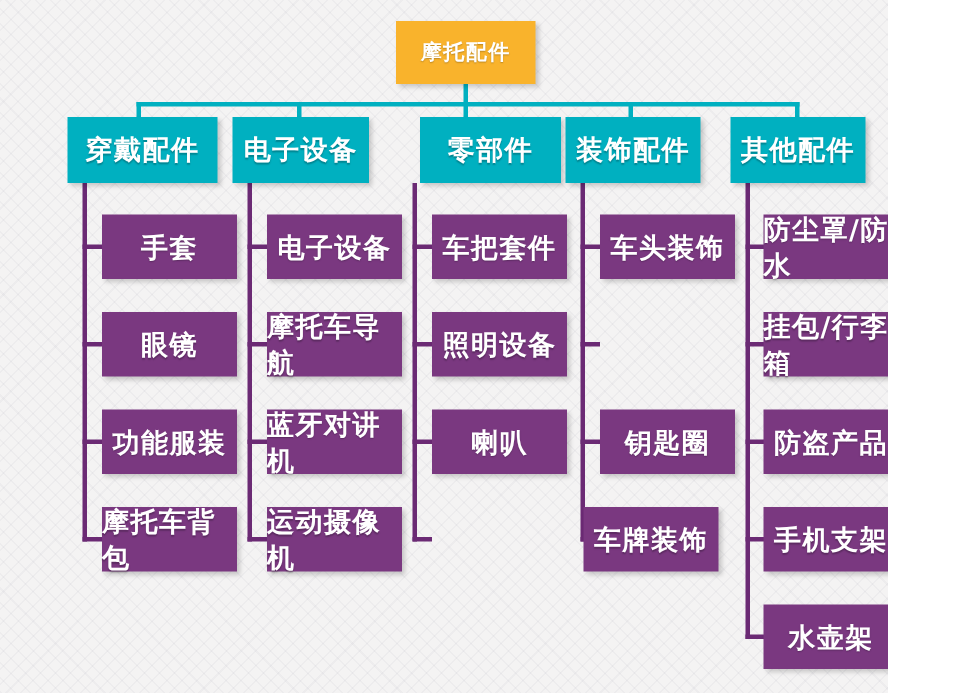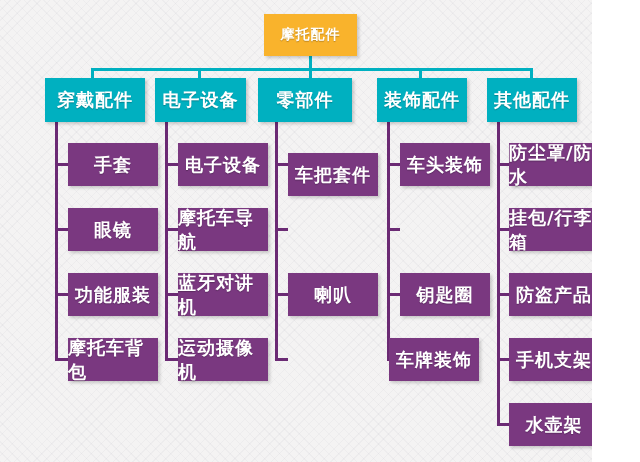--- a/index.html
+++ b/index.html
@@ -69,35 +69,36 @@
   <div class="line purple" style="left:497px;top:163px;width:13px;height:3px"></div>
   <div class="line purple" style="left:497px;top:228px;width:13px;height:3px"></div>
   <div class="line purple" style="left:497px;top:293px;width:13px;height:3px"></div>
   <div class="line purple" style="left:497px;top:358px;width:13px;height:3px"></div>
   <div class="line purple" style="left:497px;top:423px;width:13px;height:3px"></div>
 
   <div class="box root-box" style="left:264px;top:14px">摩托配件</div>
 
   <div class="box cat-box" style="left:45px;top:78px;width:100px">穿戴配件</div>
   <div class="box cat-box" style="left:155px;top:78px;width:91px">电子设备</div>
-  <div class="box cat-box" style="left:258px;top:78px;width:94px">零部件</div>
+  <div class="box cat-box" style="left:280px;top:78px;width:94px">零部件</div>
   <div class="box cat-box" style="left:377px;top:78px;width:90px">装饰配件</div>
   <div class="box cat-box" style="left:487px;top:78px;width:90px">其他配件</div>
 
   <div class="box item-box" style="left:68px;top:143px">手套</div>
   <div class="box item-box" style="left:68px;top:208px">眼镜</div>
   <div class="box item-box" style="left:68px;top:273px">功能服装</div>
   <div class="box item-box" style="left:68px;top:338px">摩托车背包</div>
 
   <div class="box item-box" style="left:178px;top:143px">电子设备</div>
   <div class="box item-box" style="left:178px;top:208px">摩托车导航</div>
   <div class="box item-box" style="left:178px;top:273px">蓝牙对讲机</div>
   <div class="box item-box" style="left:178px;top:338px">运动摄像机</div>
 
-  <div class="box item-box" style="left:288px;top:153px">车把套件</div>
+  <div class="box item-box" style="left:288px;top:143px">车把套件</div>
+  <div class="box item-box" style="left:288px;top:208px">照明设备</div>
   <div class="box item-box" style="left:288px;top:273px">喇叭</div>
 
   <div class="box item-box" style="left:400px;top:143px">车头装饰</div>
   <div class="box item-box" style="left:400px;top:273px">钥匙圈</div>
   <div class="box item-box" style="left:389px;top:338px">车牌装饰</div>
 
   <div class="box item-box" style="left:509px;top:143px">防尘罩/防水</div>
   <div class="box item-box" style="left:509px;top:208px">挂包/行李箱</div>
   <div class="box item-box" style="left:509px;top:273px">防盗产品</div>
   <div class="box item-box" style="left:509px;top:338px">手机支架</div>

